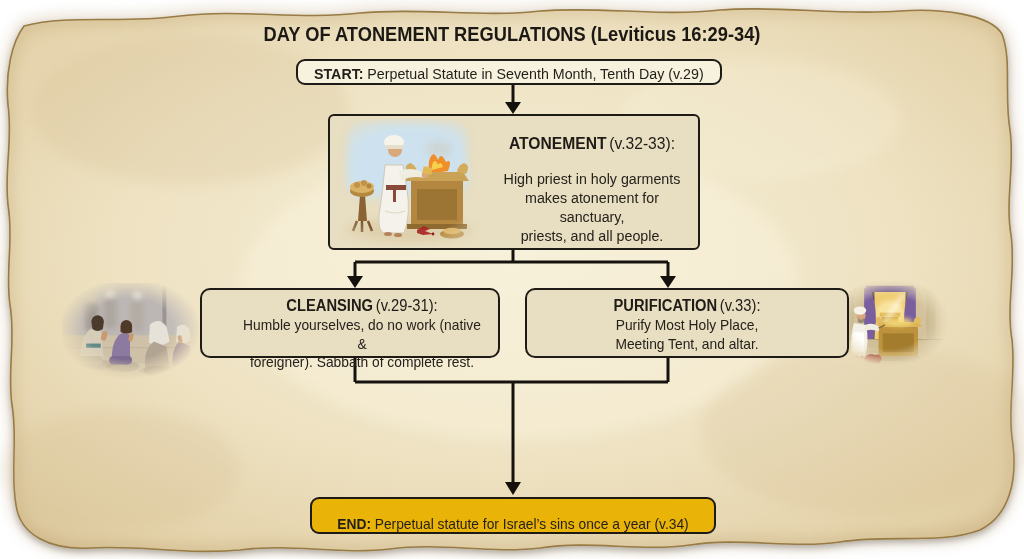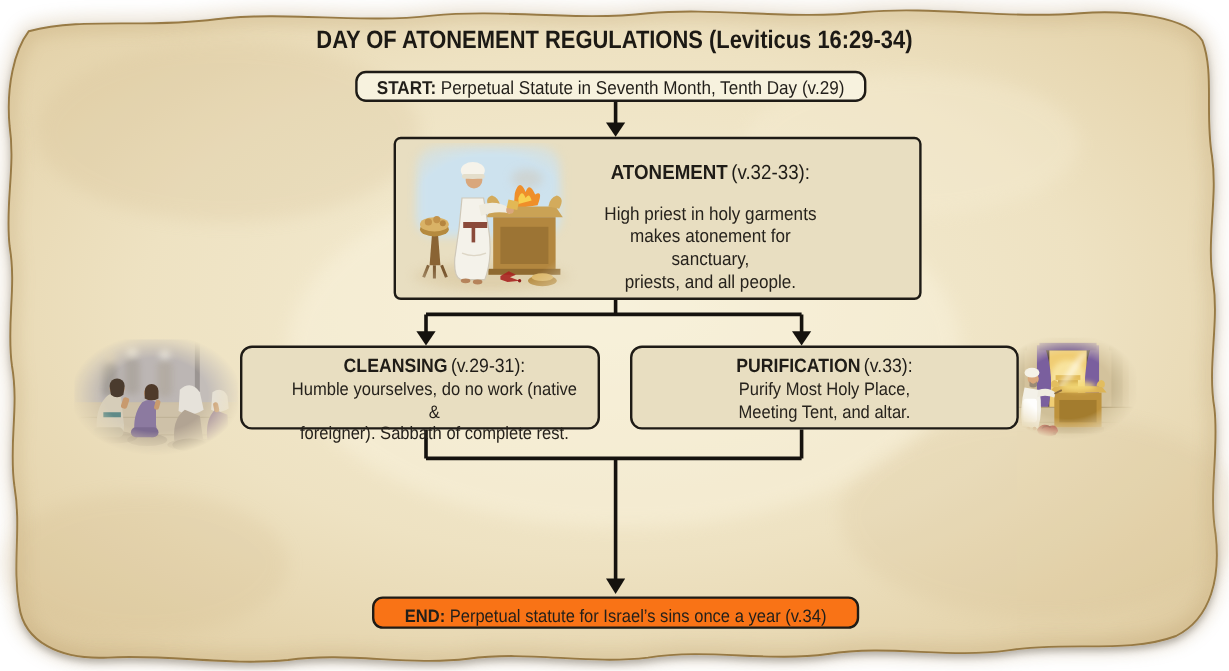--- a/index.html
+++ b/index.html
@@ -14,22 +14,22 @@
   .title{position:absolute;z-index:3;top:22px;left:0;width:1024px;text-align:center;
     font-weight:bold;font-size:21px;color:#1c1914;letter-spacing:0;
     transform:scaleX(0.87);transform-origin:50% 50%;}
   .box{position:absolute;z-index:3;box-sizing:border-box;border:2px solid #1e1b16;
     color:#221f1a;text-align:center;background:#e8dec1;}
   .pill{background:#f7f2de;border-radius:9px;display:flex;align-items:flex-end;justify-content:center;white-space:nowrap;}
   .pill .condense{display:inline-block;}
   .condense{transform:scaleX(0.92);transform-origin:50% 50%;}
   .pill b{margin-right:4px;}
   .start-box{left:296px;top:59px;width:426px;height:26px;font-size:15.5px;}
-  .end-box{left:310px;top:497px;width:406px;height:27px;font-size:15px;background:#f97316;}
-  .atonement-box{left:328px;top:114px;width:440px;height:136px;border-radius:6px;}
+  .end-box{left:310px;top:497px;width:406px;height:37px;font-size:15px;background:#eab308;}
+  .atonement-box{left:328px;top:114px;width:372px;height:136px;border-radius:6px;}
   .atonement-illus{position:absolute;left:3px;top:3px;width:152px;height:128px;
     -webkit-mask-image:radial-gradient(ellipse 72% 68% at 50% 50%,#000 62%,rgba(0,0,0,0) 100%);
     mask-image:radial-gradient(ellipse 72% 68% at 50% 50%,#000 62%,rgba(0,0,0,0) 100%);}
   .atonement-text{position:absolute;left:156px;top:0;width:212px;height:136px;padding-top:18px;box-sizing:border-box;}
   .heading{font-size:16px;color:#1f1c17;}
   .heading b{margin-right:3px;}
   .atonement-text .heading{font-size:17px;margin-bottom:15px;}
   .bodyline{font-size:15.5px;line-height:19px;color:#26221c;}
   .branch-box{top:288px;height:70px;border-radius:10px;padding-top:7px;}
   .cleansing-box{left:200px;width:300px;padding-left:24px;}

